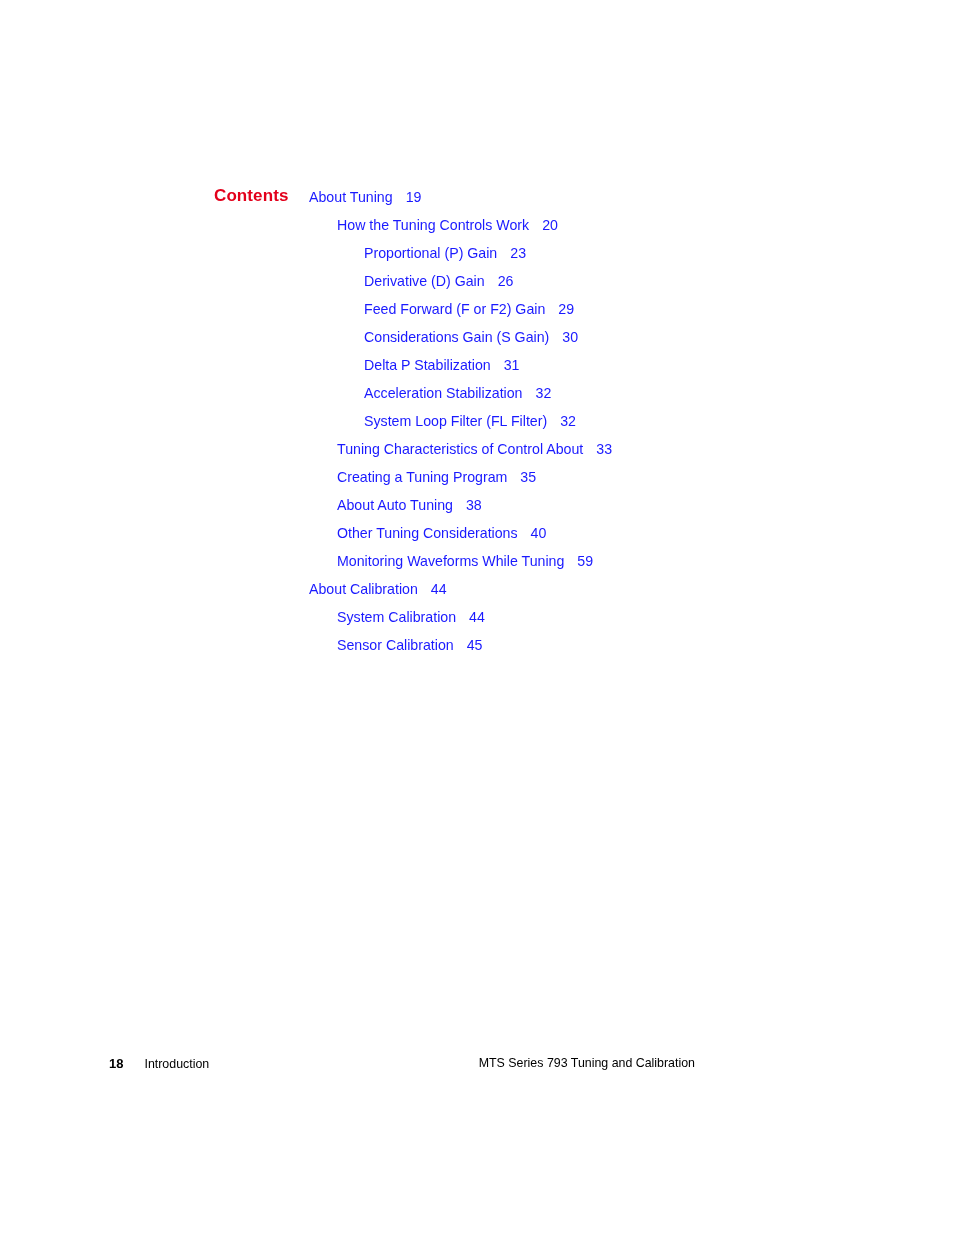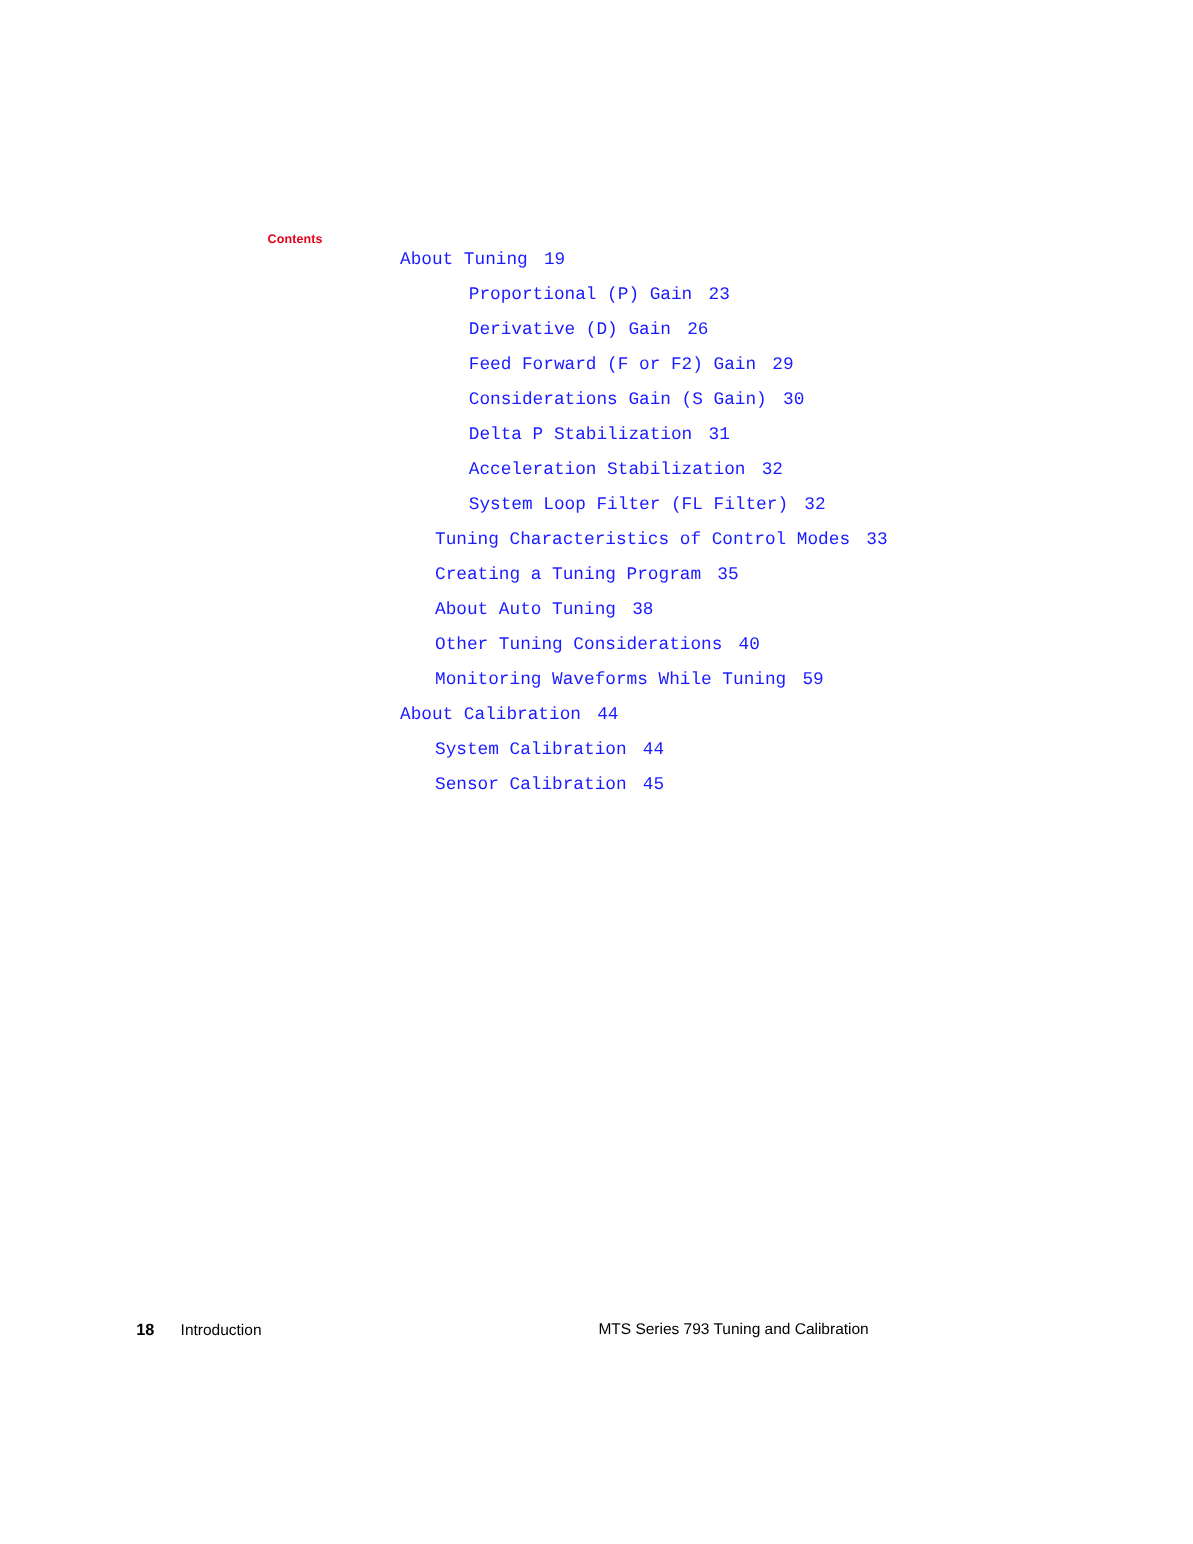--- a/index.html
+++ b/index.html
@@ -26,36 +26,35 @@
     position: absolute;
     left: 0;
     top: 182px;
     width: 954px;
   }
 
   .contents-label {
     position: absolute;
     left: 214px;
     top: 4px;
-    font-size: 10px;
+    font-size: 17px;
     font-weight: bold;
     color: #e3001b;
     letter-spacing: 0.1px;
     white-space: nowrap;
   }
 
   .toc-list {
     position: absolute;
     left: 0;
     top: 0;
     width: 779px;
     list-style: none;
-    margin: 12px;
+    margin: 1px;
     padding: 0;
-    font-family: Liberation Mono, monospace;
   }
 
   .toc-entry {
     height: 28px;
     line-height: 28px;
     font-size: 14.2px;
     color: #1a1aff;
     white-space: nowrap;
   }
 
@@ -111,28 +110,29 @@
 <body>
 
 <div class="page">
 
   <div class="contents-block">
 
     <div class="contents-label">Contents</div>
 
     <ul class="toc-list">
         <li class="toc-entry level-1"><span class="toc-title">About Tuning</span><span class="toc-page">19</span></li>
+        <li class="toc-entry level-2"><span class="toc-title">How the Tuning Controls Work</span><span class="toc-page">20</span></li>
         <li class="toc-entry level-3"><span class="toc-title">Proportional (P) Gain</span><span class="toc-page">23</span></li>
         <li class="toc-entry level-3"><span class="toc-title">Derivative (D) Gain</span><span class="toc-page">26</span></li>
         <li class="toc-entry level-3"><span class="toc-title">Feed Forward (F or F2) Gain</span><span class="toc-page">29</span></li>
         <li class="toc-entry level-3"><span class="toc-title">Considerations Gain (S Gain)</span><span class="toc-page">30</span></li>
         <li class="toc-entry level-3"><span class="toc-title">Delta P Stabilization</span><span class="toc-page">31</span></li>
         <li class="toc-entry level-3"><span class="toc-title">Acceleration Stabilization</span><span class="toc-page">32</span></li>
         <li class="toc-entry level-3"><span class="toc-title">System Loop Filter (FL Filter)</span><span class="toc-page">32</span></li>
-        <li class="toc-entry level-2"><span class="toc-title">Tuning Characteristics of Control Modes</span><span class="toc-page">33</span></li>
+        <li class="toc-entry level-2"><span class="toc-title">Tuning Characteristics of Control About</span><span class="toc-page">33</span></li>
         <li class="toc-entry level-2"><span class="toc-title">Creating a Tuning Program</span><span class="toc-page">35</span></li>
         <li class="toc-entry level-2"><span class="toc-title">About Auto Tuning</span><span class="toc-page">38</span></li>
         <li class="toc-entry level-2"><span class="toc-title">Other Tuning Considerations</span><span class="toc-page">40</span></li>
         <li class="toc-entry level-2"><span class="toc-title">Monitoring Waveforms While Tuning</span><span class="toc-page">59</span></li>
         <li class="toc-entry level-1"><span class="toc-title">About Calibration</span><span class="toc-page">44</span></li>
         <li class="toc-entry level-2"><span class="toc-title">System Calibration</span><span class="toc-page">44</span></li>
         <li class="toc-entry level-2"><span class="toc-title">Sensor Calibration</span><span class="toc-page">45</span></li>
       </ul>
 
   </div>

